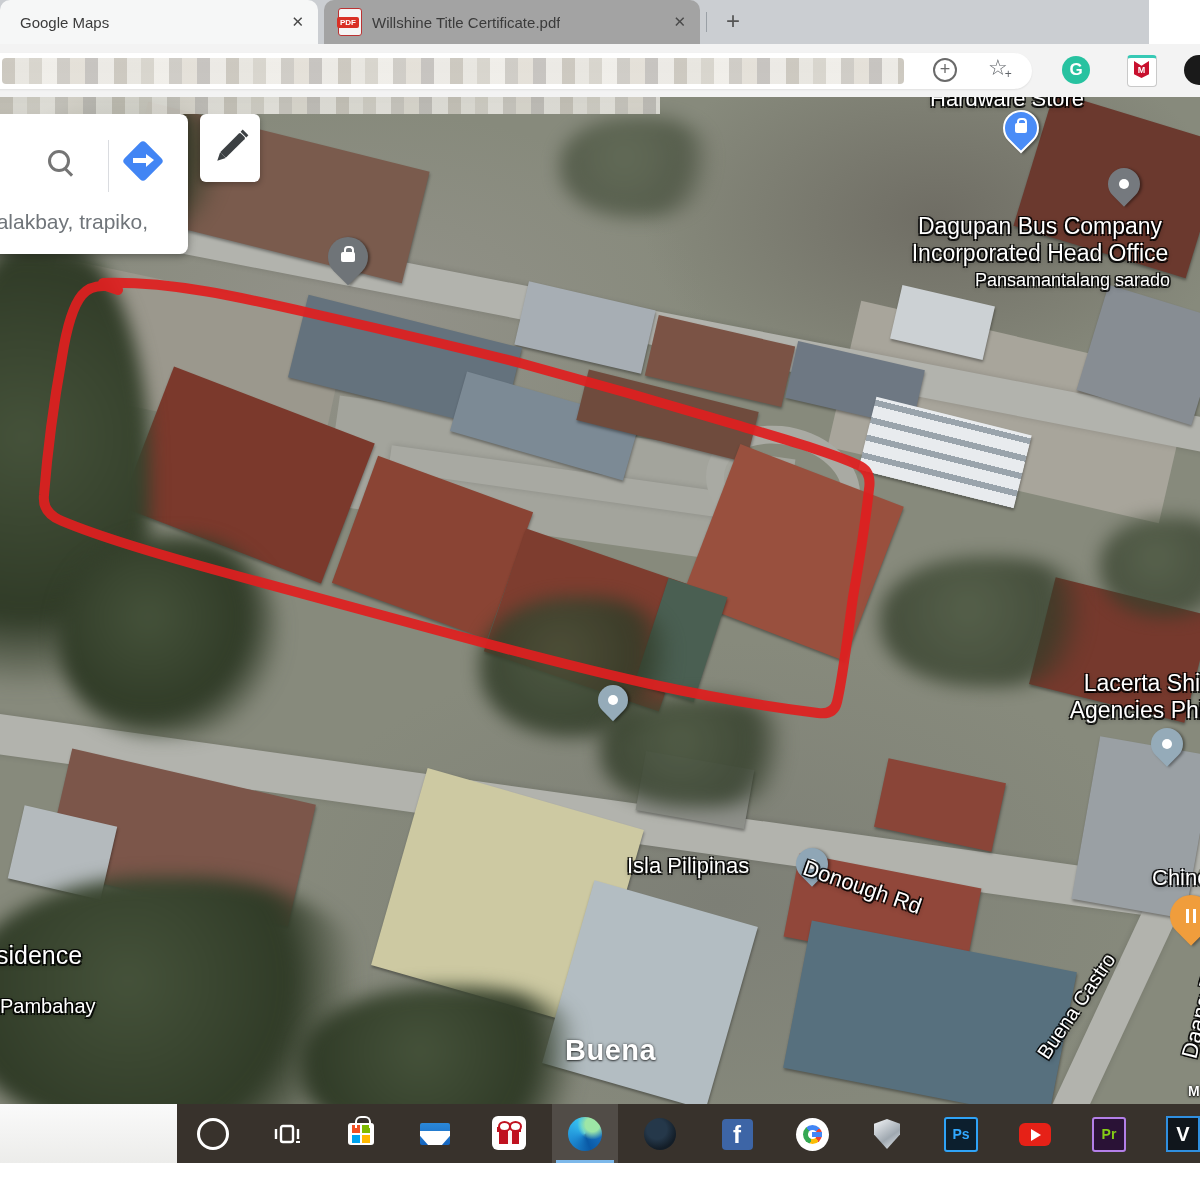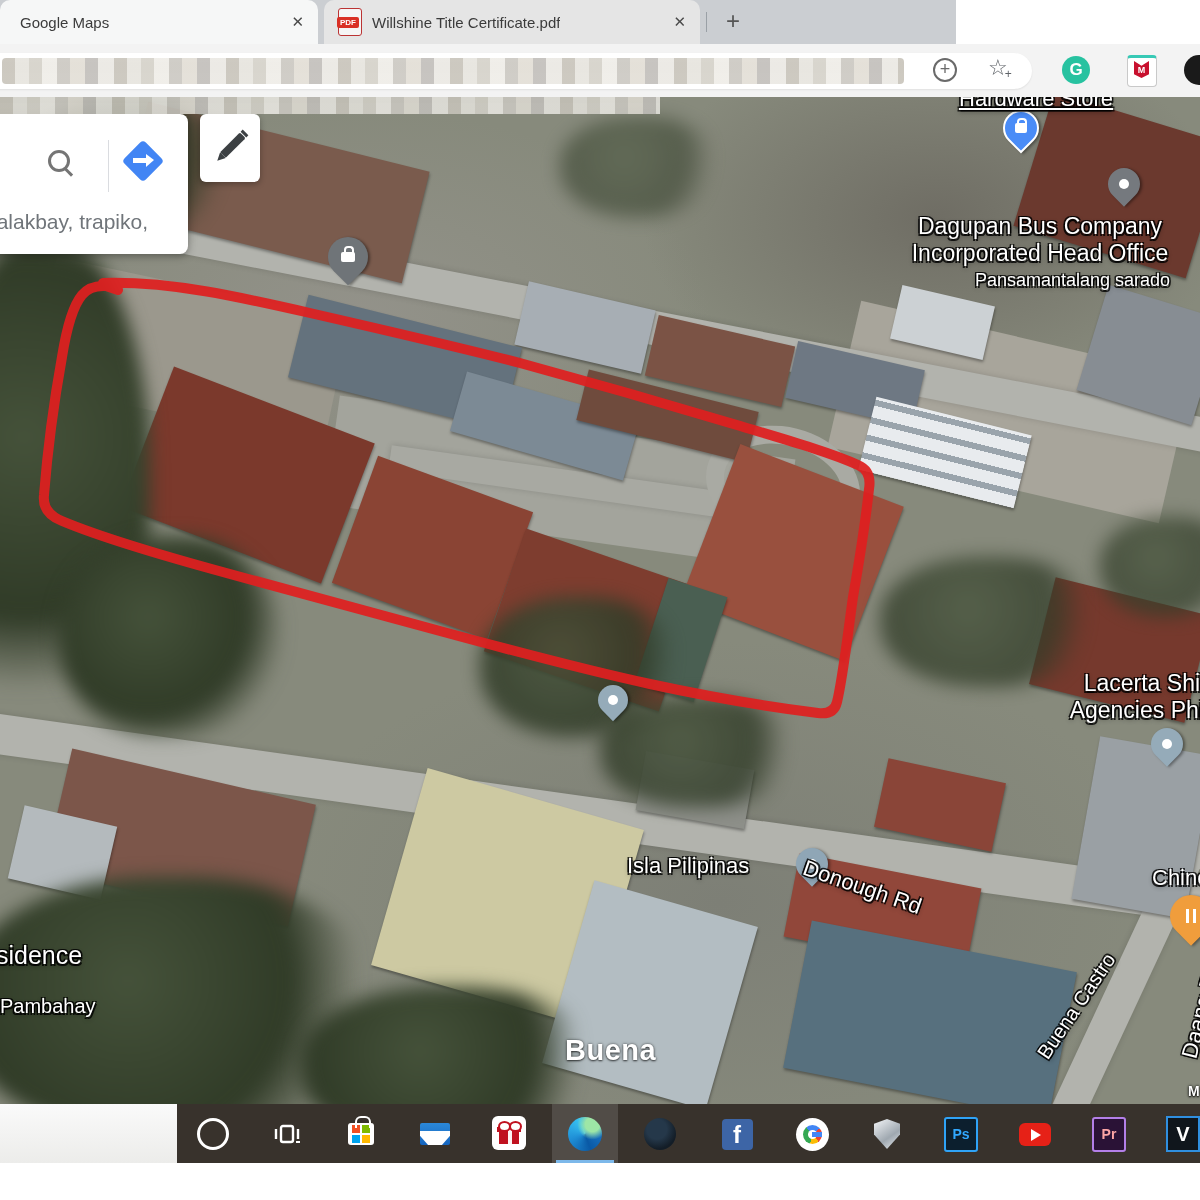--- a/index.html
+++ b/index.html
@@ -1,22 +1,22 @@
 <!DOCTYPE html>
 <html><head>
 <meta charset="utf-8">
 <style>
   html,body{margin:0;padding:0;}
   body{width:1200px;height:1200px;overflow:hidden;font-family:"Liberation Sans",sans-serif;background:#fff;position:relative;}
 
   
-  #tabstrip{position:absolute;left:0;top:0;width:956px;height:44px;background:#cbced2;}
+  #tabstrip{position:absolute;left:0;top:0;width:1149px;height:44px;background:#cbced2;}
   .tab{position:absolute;top:0;height:44px;display:flex;align-items:center;border-radius:10px 10px 0 0;}
   #tab1{left:0;width:318px;background:#f6f7f7;}
-  #tab2{left:324px;width:376px;background:#e5e5e5;justify-content:center;}
+  #tab2{left:324px;width:376px;background:#a3a3a3;justify-content:center;}
   .tab-title{font-size:15px;color:#3b3b3b;white-space:nowrap;overflow:hidden;}
   .tab-close{font-size:15px;color:#4a4a4a;margin-left:auto;margin-right:14px;cursor:default;}
   .pdf-fav{width:22px;height:26px;background:#f5f5f5;border:1px solid #b33;border-radius:3px;margin:0 10px 0 14px;position:relative;flex:0 0 auto;}
   .pdf-fav span{position:absolute;left:-2px;top:8px;background:#d93025;color:#fff;font-size:8px;font-weight:bold;padding:1px 3px;border-radius:2px;}
   #newtab{position:absolute;left:718px;top:8px;width:30px;height:28px;font-size:24px;color:#555;text-align:center;line-height:26px;}
   #tabdiv{position:absolute;left:706px;top:12px;width:1px;height:20px;background:#9aa0a6;}
 
   #toolbar{position:absolute;left:0;top:44px;width:1200px;height:53px;background:#f3f3f3;border-bottom:1px solid #cfcfcf;}
   #addressbar{position:absolute;left:-24px;top:9px;width:1056px;height:36px;background:#fff;border-radius:18px;box-shadow:0 1px 2px rgba(0,0,0,.08);}
   .mosaic{background-image:
@@ -95,21 +95,21 @@
     conic-gradient(from 160deg, #0a59a5, #1f8fd6, #39c3f2, #1b78c9, #0a59a5);}
   .darkball{width:32px;height:32px;border-radius:50%;background:radial-gradient(circle at 40% 35%, #25384a 0 35%, #131d27 70%);}
   .fbsq{width:31px;height:31px;background:#3d65a6;border-radius:4px;color:#fff;font-weight:bold;font-size:24px;text-align:center;line-height:31px;}
   .gball{width:33px;height:33px;border-radius:50%;background:#fff;position:relative;}
   .gring{position:absolute;left:7px;top:7px;width:19px;height:19px;border-radius:50%;background:conic-gradient(from -40deg, #4285f4 0 90deg, #ea4335 90deg 180deg, #fbbc05 180deg 235deg, #34a853 235deg 360deg);}
   .gring::after{content:"";position:absolute;left:5px;top:5px;width:9px;height:9px;border-radius:50%;background:#fff;}
   .gbar{position:absolute;left:16px;top:14px;width:10px;height:5px;background:#4285f4;}
   .shield{width:26px;height:30px;background:linear-gradient(145deg,#f4f6f8,#9fa8b0 60%,#e8ecef);clip-path:polygon(50% 0,100% 16%,100% 52%,50% 100%,0 52%,0 16%);}
   .adobesq{width:31px;height:31px;display:flex;align-items:center;justify-content:center;font-weight:bold;font-size:14px;border-radius:3px;}
   .ps{background:#0c1f2e;border:2px solid #2fa3f7;color:#31a8ff;}
-  .pr{background:#2a1236;border:2px solid #b37fe8;color:#fca5a5;}
+  .pr{background:#2a1236;border:2px solid #b37fe8;color:#84cc16;}
   .ytplay{width:32px;height:23px;background:#e62117;border-radius:6px;position:relative;}
   .ytplay::after{content:"";position:absolute;left:12px;top:6px;border-left:10px solid #fff;border-top:6px solid transparent;border-bottom:6px solid transparent;}
   .vsq{width:32px;height:32px;background:#10161c;border:2.5px solid #2f8fe0;color:#fff;font-weight:bold;font-size:20px;text-align:center;line-height:32px;}
 
   svg{display:block;}
 </style>
 </head>
 <body>
 
 <div id="tabstrip">
@@ -260,21 +260,21 @@
       </div>
   </div>
   <div class="pin" style="left:1170px;top:798px;width:42px;height:60px;">
     <div class="head" style="background:#f09d3c;"></div>
     <div class="glyph">
         <div style="width:3px;height:14px;background:#fff;margin-right:4px;"></div>
         <div style="width:3px;height:14px;background:#fff;"></div>
       </div>
   </div>
 
-  <div class="mlabel lab-md" style="left:959px;top:-11px;text-decoration:underline;">Hardware Store</div>
+  <div class="mlabel lab-md" style="left:930px;top:-11px;">Hardware Store</div>
   <div class="mlabel lab-lg" style="left:895px;top:116px;width:290px;text-align:center;">Dagupan Bus Company
 Incorporated Head Office</div>
   <div class="mlabel lab-sm" style="left:960px;top:173px;width:225px;text-align:center;font-weight:400;">Pansamantalang sarado</div>
   <div class="mlabel lab-lg" style="left:1005px;top:573px;width:330px;text-align:center;">Lacerta Shipping
 Agencies Phils., Inc</div>
   <div class="mlabel lab-md" style="left:627px;top:756px;">Isla Pilipinas</div>
   <div class="mlabel lab-md" style="left:808px;top:758px;transform:rotate(19deg);transform-origin:left top;">Donough Rd</div>
   <div class="mlabel" style="left:-36px;top:844px;font-size:25px;">Residence</div>
   <div class="mlabel" style="left:0px;top:898px;font-size:20px;">Pambahay</div>
   <div class="mlabel" style="left:1005px;top:878px;width:170px;font-size:20px;transform:rotate(-56deg);">Buena Castro</div>

